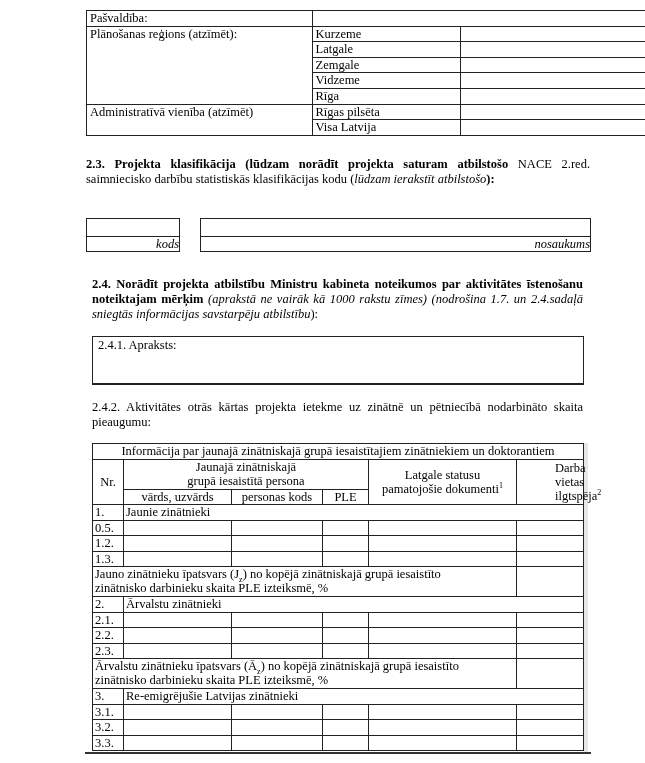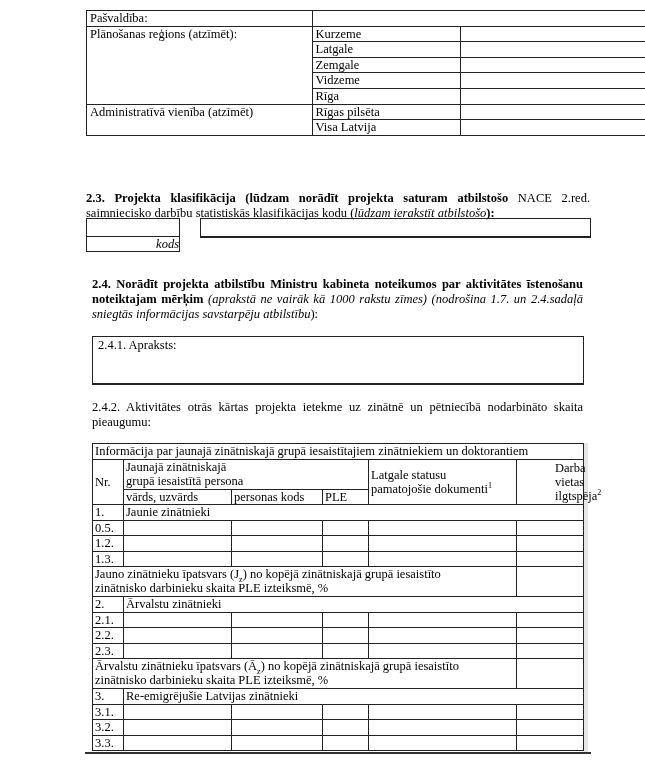--- a/index.html
+++ b/index.html
@@ -26,21 +26,21 @@
     .codebox .top { height: 17px; border-bottom: 1px solid #222; }
     .codebox .bot { height: 14px; line-height: 14px; text-align: right; font-style: italic; }
 
     
     #apraksts-box { left: 92px; top: 336px; width: 490px; height: 46px; border: 1px solid #222; border-bottom-width: 2px; }
     #apraksts-box span { position: absolute; left: 5px; top: 1px; line-height: 14px; }
 
     
     #sci-table { left: 92px; top: 443px; width: 491px; table-layout: fixed; }
     #sci-table td { padding: 0 2px; }
-    #sci-table .c { text-align: left; }
+    #sci-table .c { text-align: center; }
     sup { font-size: 8px; line-height: 0; vertical-align: super; }
     sub { font-size: 8px; line-height: 0; vertical-align: sub; }
     .hdr2 td { line-height: 14px; }
     #page-bottom-line { left: 85px; top: 752px; width: 506px; height: 2px; background: #333; }
     #right-shade { left: 584px; top: 443px; width: 4px; height: 309px; background: #e6e6e6; }
   </style>
 </head>
 <body>
 
 <table id="region-table" class="abs">
@@ -80,31 +80,32 @@
     <td>Rīgas pilsēta</td>
     <td></td>
   </tr>
   <tr>
     <td>Visa Latvija</td>
     <td></td>
   </tr>
 </tbody>
   </table>
 
-<div class="abs para" style="top:157px;margin-top:34px;">
+<div class="abs para" style="top:157px;">
   <b><span>2.3.</span> <span>Projekta klasifikācija (lūdzam norādīt projekta saturam atbilstošo</span></b>
   <span>NACE 2.red. saimniecisko darbību statistiskās klasifikācijas kodu (</span><i>lūdzam ierakstīt atbilstošo</i><b>):</b>
 </div>
 
 <div class="abs codebox" style="left:86px; top:218px; width:92px;">
   <div class="top"></div>
   <div class="bot">kods</div>
 </div>
 <div class="abs codebox" style="left:200px; top:218px; width:389px;">
   <div class="top"></div>
+  <div class="bot">nosaukums</div>
 </div>
 
 <div class="abs para" style="left:92px; width:491px; top:277px;">
   <b><span>2.4.</span> <span>Norādīt projekta atbilstību Ministru kabineta noteikumos par aktivitātes īstenošanu noteiktajam mērķim</span></b>
   <i>(aprakstā ne vairāk kā 1000 rakstu zīmes) (nodrošina 1.7. un 2.4.sadaļā sniegtās informācijas savstarpēju atbilstību</i><span>):</span>
 </div>
 
 <div id="apraksts-box" class="abs">
   <span>2.4.1. Apraksts:</span>
 </div>

